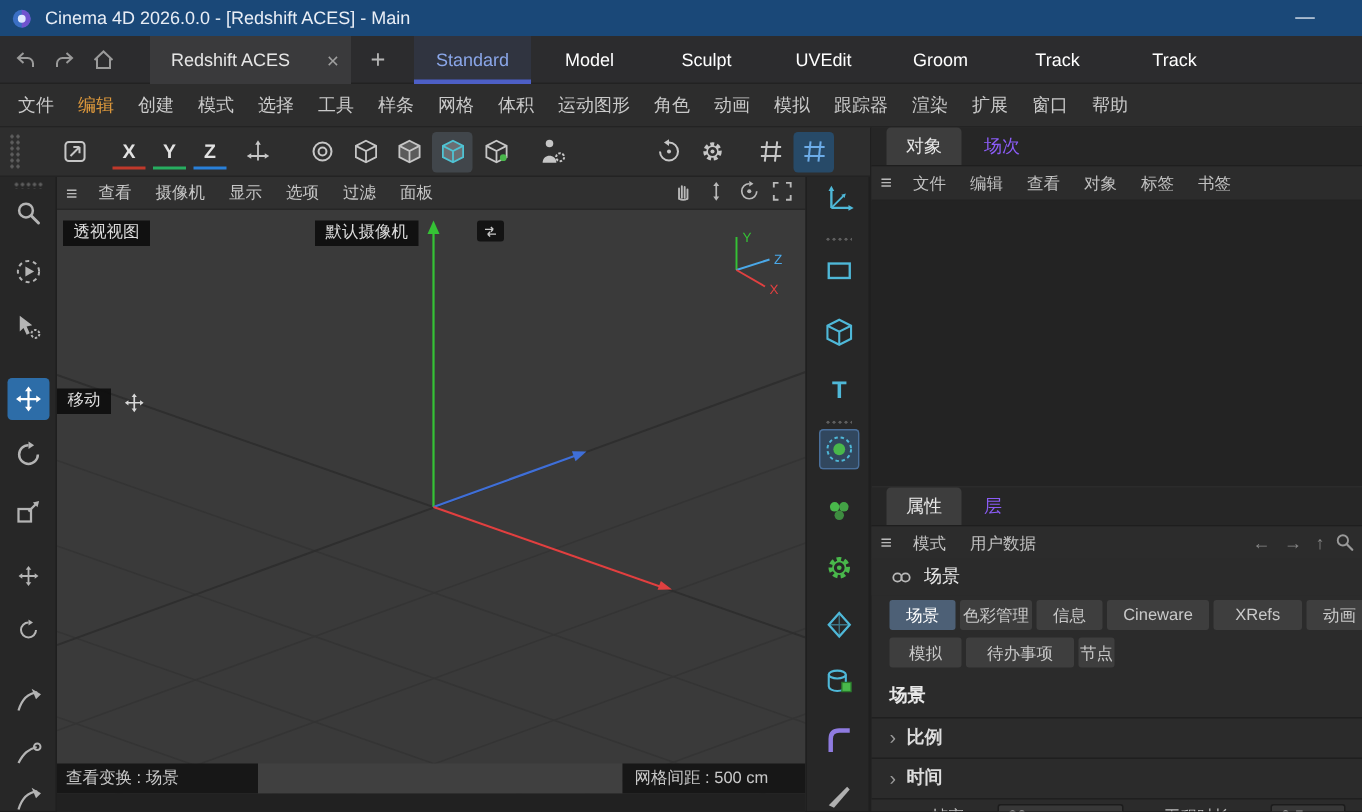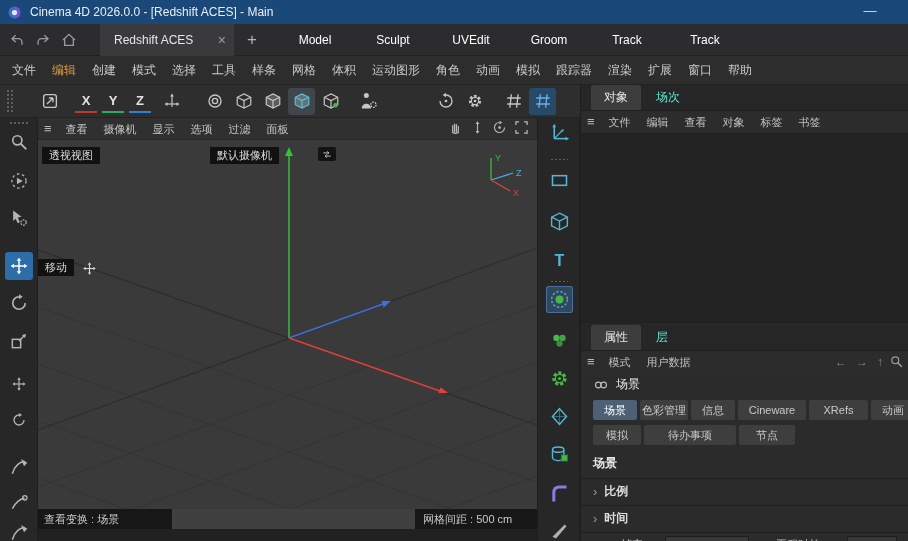--- a/index.html
+++ b/index.html
@@ -63,21 +63,21 @@
 
 .rightstrip{position:absolute;left:537px;top:118px;width:43px;height:423px;background:#272727;border-left:1px solid #1f1f1f;border-right:1px solid #1f1f1f;}
 .rbtn{position:absolute;left:8px;width:27px;height:27px;display:flex;align-items:center;justify-content:center;border-radius:3px;}
 .rbtn svg{width:21px;height:21px;}
 .rbtn.selected{background:#31475e;box-shadow:0 0 0 1px #4a6f9a inset;}
 .rsep{position:absolute;left:12px;width:18px;height:3px;background-image:radial-gradient(#5e5e5e 1px,transparent 1.2px);background-size:4px 3px;}
 .tglyph{font-size:16px;font-weight:bold;color:#4fb8d8;line-height:1;}
 
 .rightpanel{position:absolute;left:580px;top:85px;width:328px;height:456px;background:#2b2b2b;border-left:1px solid #1f1f1f;}
 .pm-tabs{height:26px;background:#262626;display:flex;align-items:flex-end;padding-left:10px;gap:2px;border-bottom:1px solid #1e1e1e;}
-.pm-tab{padding:4px 13px;font-size:12px;color:#5eead4;}
+.pm-tab{padding:4px 13px;font-size:12px;color:#8b5cf6;}
 .pm-tab.active{background:#3d3d3d;color:#e8e8e8;border-radius:3px 3px 0 0;}
 .pm-menu{height:23px;background:#2c2c2c;display:flex;align-items:center;font-size:11px;color:#c0c0c0;border-bottom:1px solid #222;position:relative;}
 .pm-menu .mi{padding:0 8px;white-space:nowrap;}
 .om-list{height:190px;background:#232323;}
 .am{position:absolute;left:0;top:240px;width:328px;height:216px;}
 .amnav{position:absolute;right:26px;top:0;height:22px;display:flex;gap:9px;align-items:center;color:#8a8a8a;font-size:12px;}
 .amsearch{position:absolute;right:5px;top:3px;width:15px;height:15px;color:#9a9a9a;}
 .amsearch svg{width:15px;height:15px;}
 .objrow{position:absolute;left:0;top:47px;width:328px;height:25px;display:flex;align-items:center;padding-left:12px;background:#2b2b2b;}
 .objrow .oicon{width:16px;height:16px;color:#b9b9b9;margin-right:7px;}
@@ -280,20 +280,21 @@
             <use href="#i-home"></use>
           </svg>
         </span>
     </div>
     <div class="doctab">
       <span>Redshift ACES</span>
       <span class="close">×</span>
     </div>
     <span class="newtab">+</span>
     <div class="laytabs">
+      <span class="laytab active">Standard</span>
       <span class="laytab">Model</span>
       <span class="laytab">Sculpt</span>
       <span class="laytab">UVEdit</span>
       <span class="laytab">Groom</span>
       <span class="laytab">Track</span>
       <span class="laytab">Track</span>
     </div>
   </div>
 
   <nav class="menubar">
@@ -640,22 +641,22 @@
       <div class="btnrow" style="top:75px">
         <span class="catbtn active" style="width:44px">场景</span>
         <span class="catbtn" style="width:48px">色彩管理</span>
         <span class="catbtn" style="width:44px">信息</span>
         <span class="catbtn" style="width:68px">Cineware</span>
         <span class="catbtn" style="width:59px">XRefs</span>
         <span class="catbtn" style="width:44px">动画</span>
       </div>
       <div class="btnrow" style="top:100px">
         <span class="catbtn" style="width:48px">模拟</span>
-        <span class="catbtn" style="width:92px">待办事项</span>
-        <span class="catbtn" style="width:56px">节点</span>
+        <span class="catbtn" style="width:72px">待办事项</span>
+        <span class="catbtn" style="width:24px">节点</span>
       </div>
       <div class="amsection">场景</div>
       <div class="amgroup" style="top:153px">
         <span class="chev">›</span>
         <span class="glabel">比例</span>
       </div>
       <div class="amgroup" style="top:180px">
         <span class="chev">›</span>
         <span class="glabel">时间</span>
       </div>

